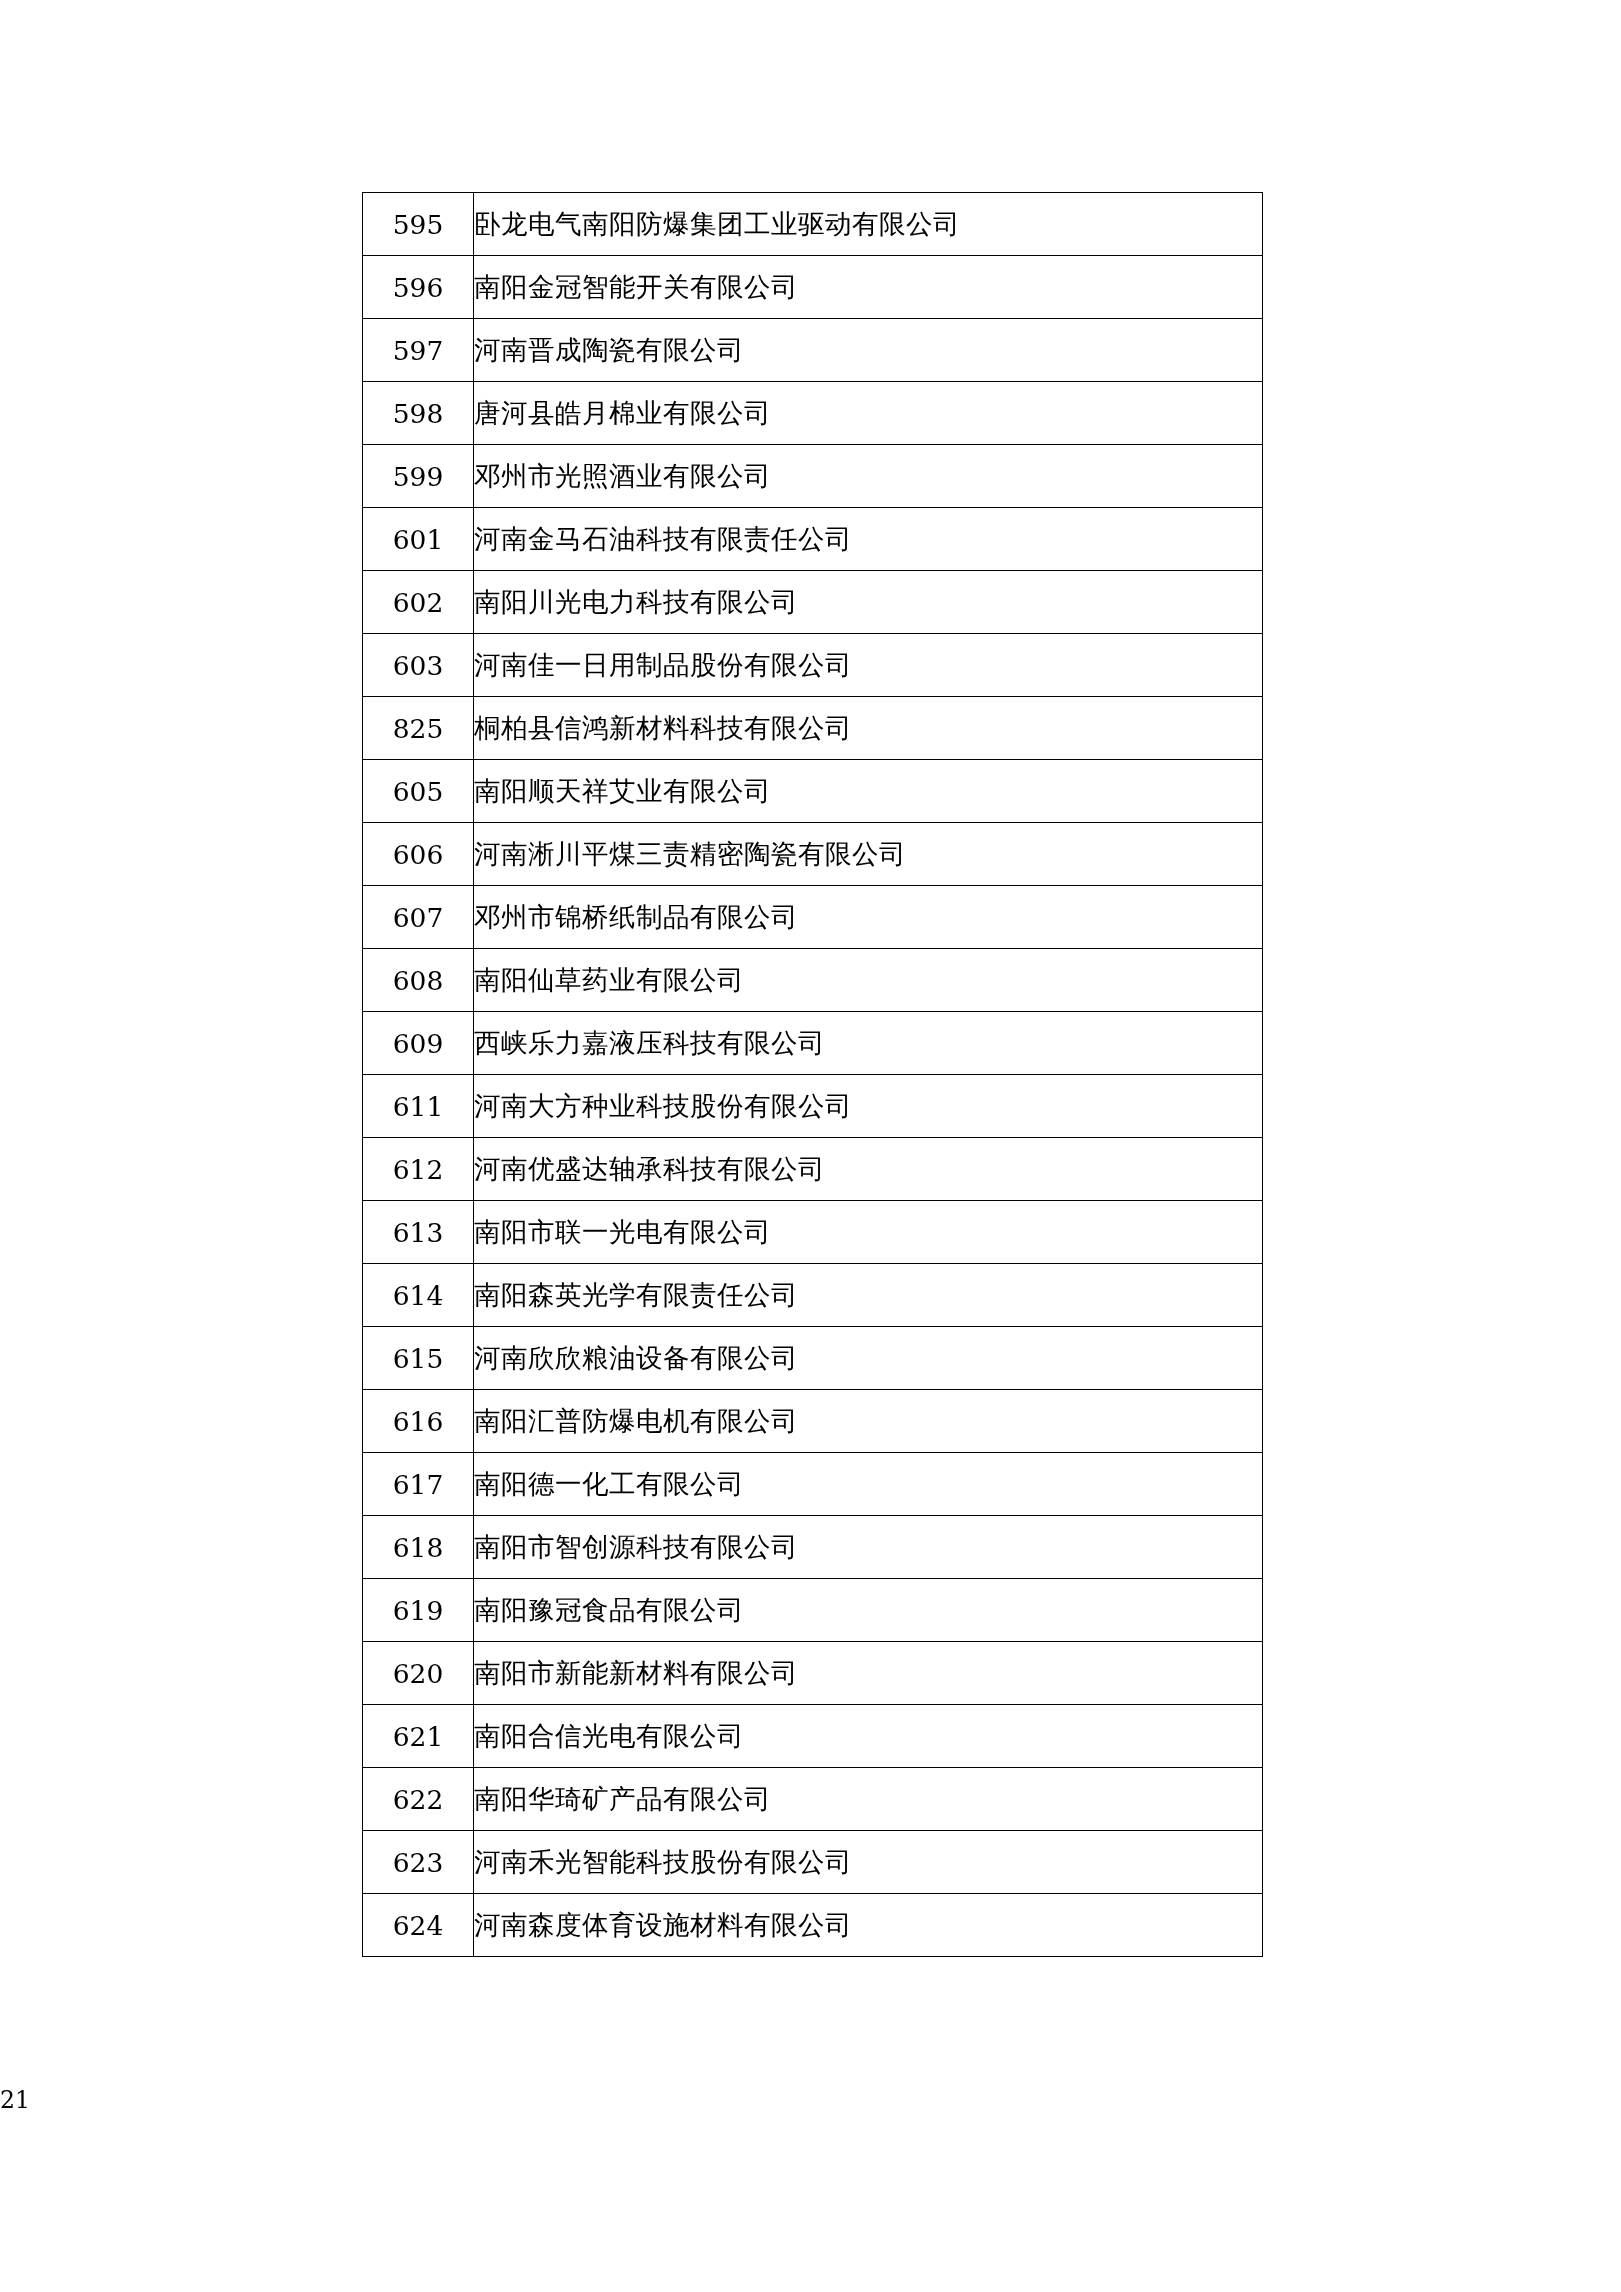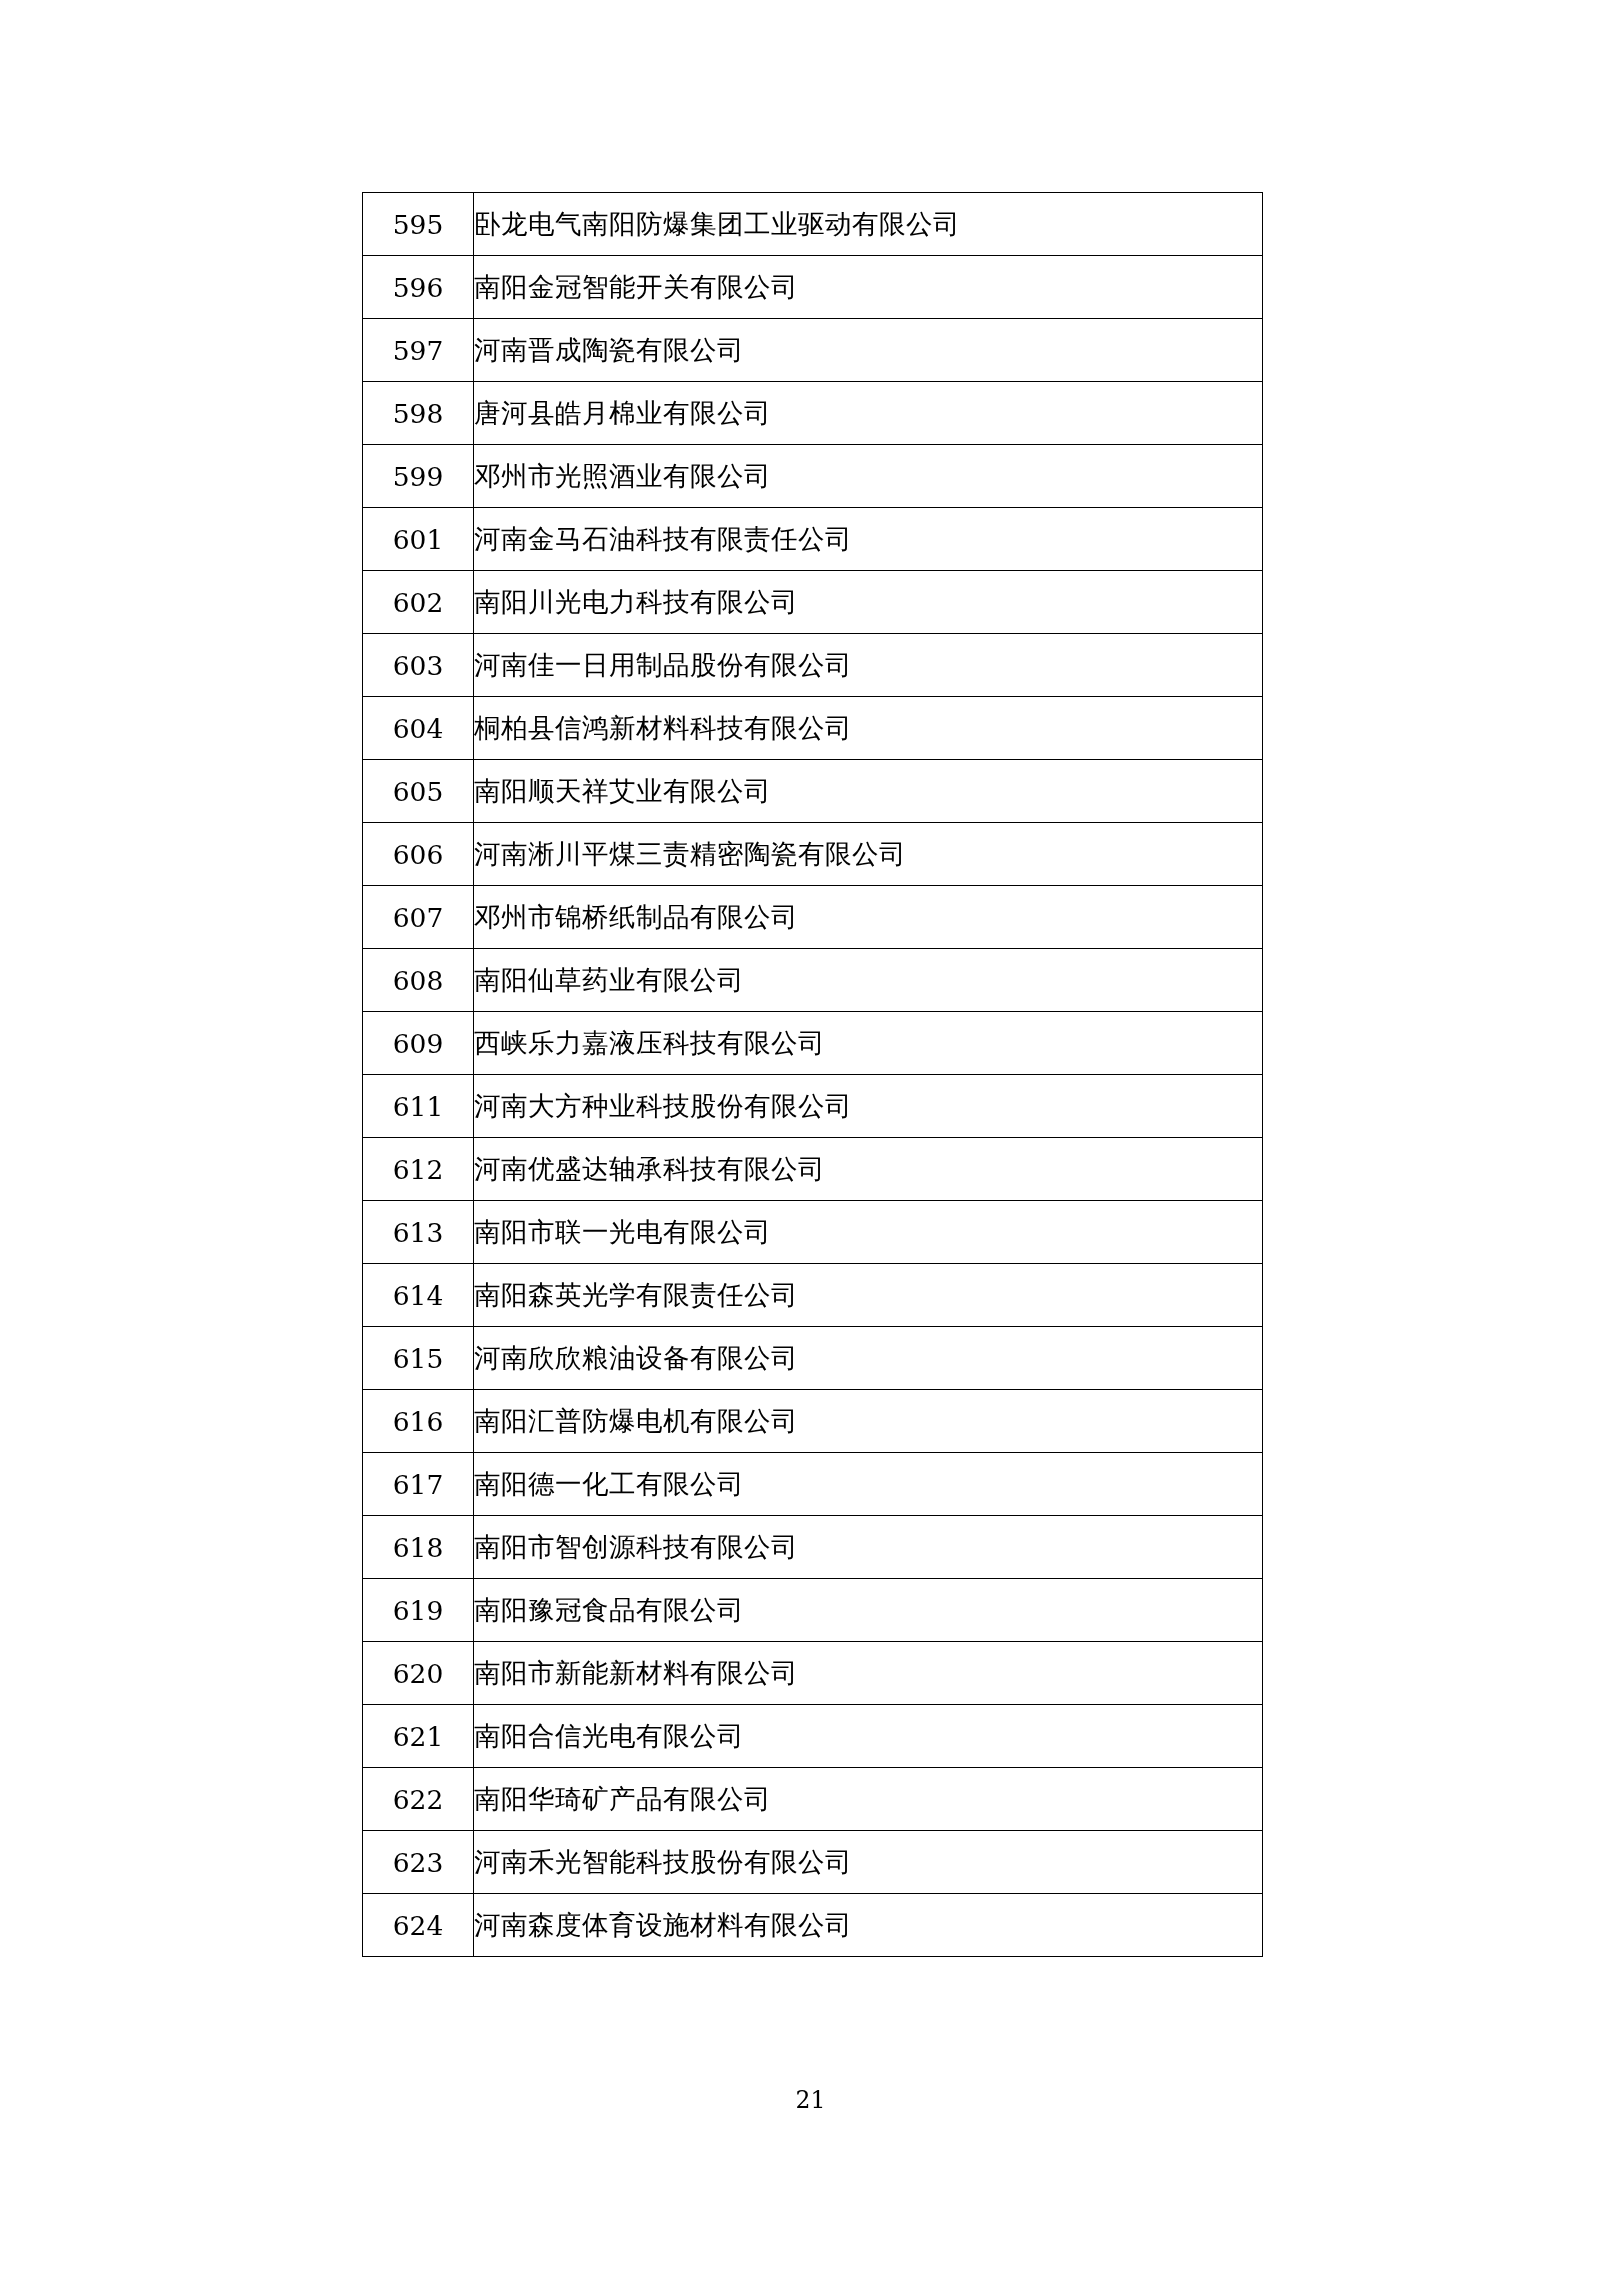--- a/index.html
+++ b/index.html
@@ -52,21 +52,21 @@
     padding-left: 15.7px;
     font-family: "DejaVu Sans", "Liberation Sans", sans-serif;
     letter-spacing: 0.5px;
     margin-top: 32px;
   }
   .page-number {
     position: absolute;
     left: 0;
     top: 2086px;
     width: 1621px;
-    text-align: center;
+    text-align: left;
     font-size: 23.5px;
     font-family: "DejaVu Serif", "Liberation Serif", serif;
   }
 </style>
 </head>
 <body>
 
 <div class="page">
   <div class="table-wrap">
     <table class="list">
@@ -97,21 +97,21 @@
           </tr>
           <tr>
             <td class="num">602</td>
             <td class="name">南阳川光电力科技有限公司</td>
           </tr>
           <tr>
             <td class="num">603</td>
             <td class="name">河南佳一日用制品股份有限公司</td>
           </tr>
           <tr>
-            <td class="num">604</td>
+            <td class="num">825</td>
             <td class="name">桐柏县信鸿新材料科技有限公司</td>
           </tr>
           <tr>
             <td class="num">605</td>
             <td class="name">南阳顺天祥艾业有限公司</td>
           </tr>
           <tr>
             <td class="num">606</td>
             <td class="name">河南淅川平煤三责精密陶瓷有限公司</td>
           </tr>

